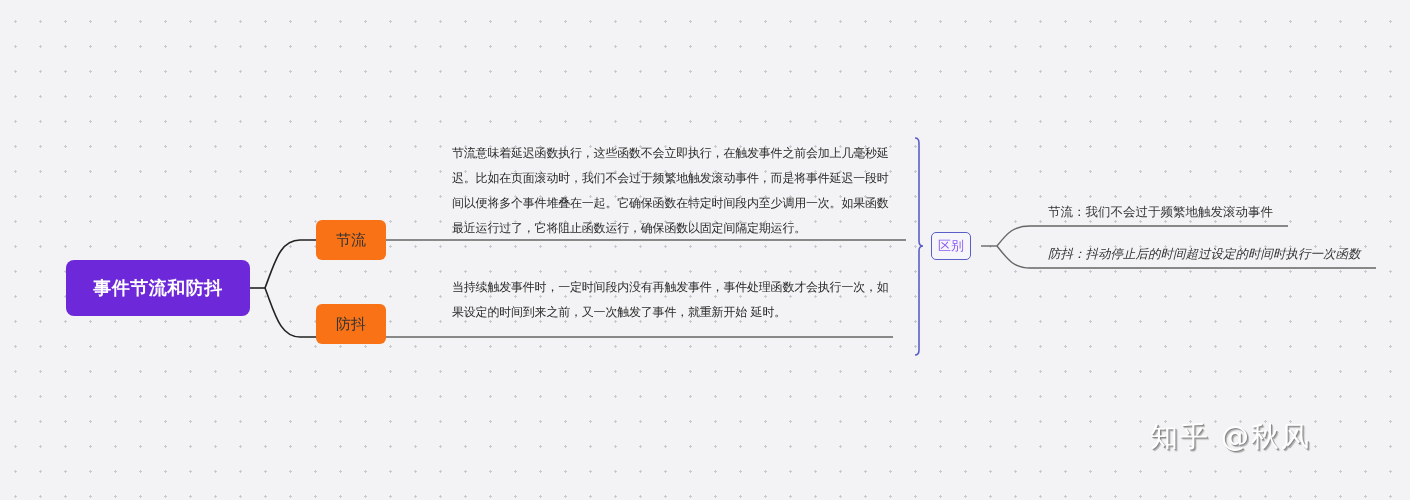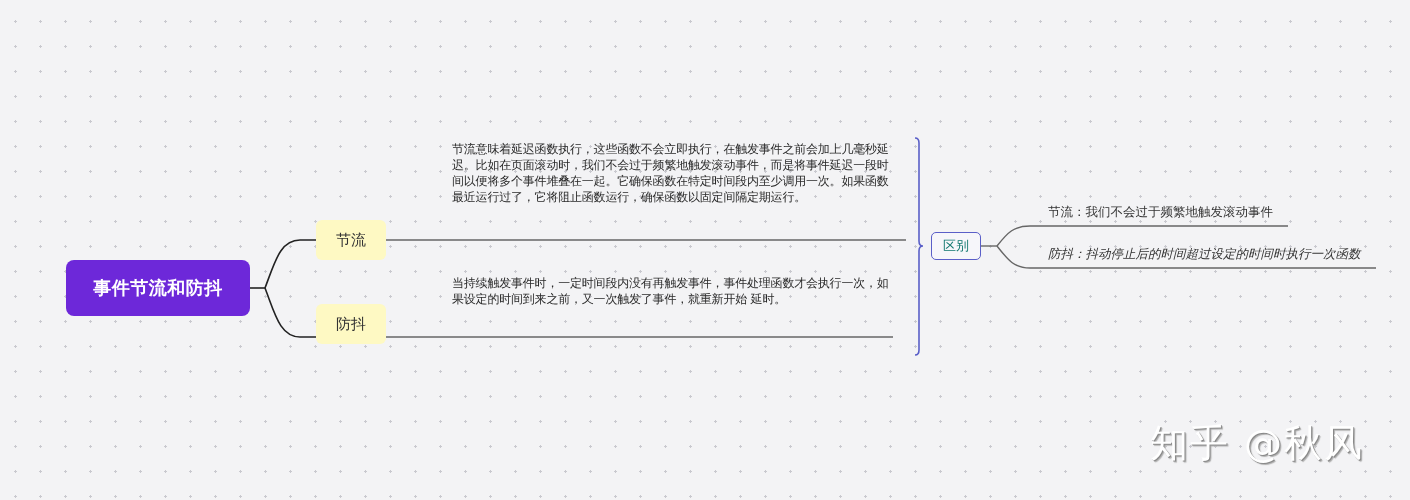--- a/index.html
+++ b/index.html
@@ -14,44 +14,44 @@
     .abs { position:absolute; }
     svg.links { position:absolute; left:0; top:0; }
     .root {
       left:66px; top:260px; width:184px; height:56px;
       background:#6d28d9; border-radius:8px; color:#fff;
       font-size:18px; font-weight:bold;
       display:flex; align-items:center; justify-content:center;
       letter-spacing:0.5px;
     }
     .branch {
-      width:70px; height:40px; background:#fef9c3; border-radius:6px;
+      width:70px; height:40px; background:#f97316; border-radius:6px;
       color:#333; font-size:15px;
       display:flex; align-items:center; justify-content:center;
     }
     .b1 { left:316px; top:220px; }
     .b2 { left:316px; top:304px; }
     .desc {
-      font-size:12px; color:#2a2a2a; line-height:16px;
+      font-size:12px; color:#2a2a2a; line-height:25px;
       left:452px; width:445px; letter-spacing:-0.2px;
     }
     .d1 { top:141px; }
     .d2 { top:275px; }
     .diff {
-      left:931px; top:232px; width:50px; height:28px;
+      left:931px; top:232px; width:40px; height:28px;
       border:1.5px solid #5a5fc8; border-radius:5px; background:#f6f6fa;
       box-sizing:border-box;
-      color:#0f766e; font-size:13px;
+      color:#8b5cf6; font-size:13px;
       display:flex; align-items:center; justify-content:center;
     }
     .leaf { font-size:12.5px; color:#333; white-space:nowrap; }
     .l1 { left:1048px; top:204px; }
     .l2 { left:1048px; top:246px;font-style:italic; }
     .watermark {
-      left:1150px; top:418px; font-size:38px; color:#ffffff;
+      left:1150px; top:418px; font-size:28px; color:#ffffff;
       text-shadow: 1px 1px 0 #8a8a8a, 2px 2px 1px #b0b0b0;
       letter-spacing:2px; white-space:nowrap;
     }
   </style>
 </head>
 <body>
 
 <svg class="links" width="1410" height="500">
 
   <path d="M250 288 H265" stroke="#222" stroke-width="1.6" fill="none"></path>

